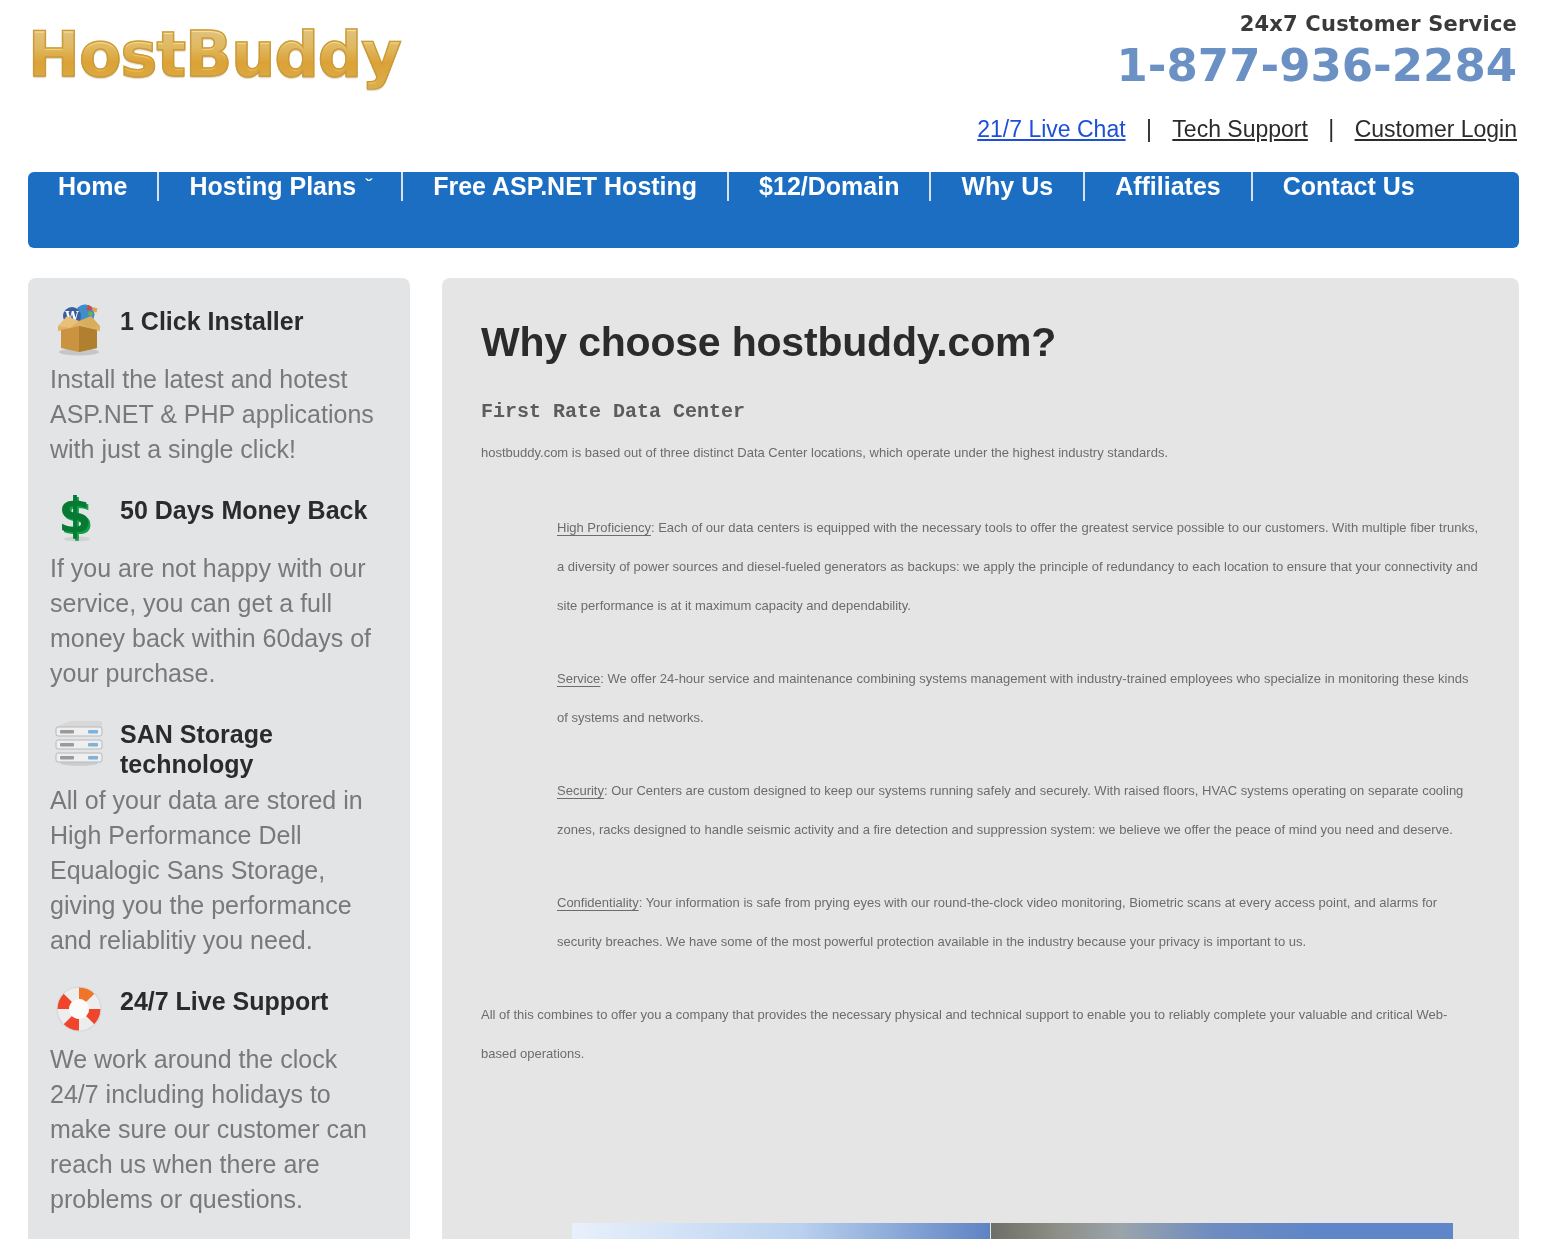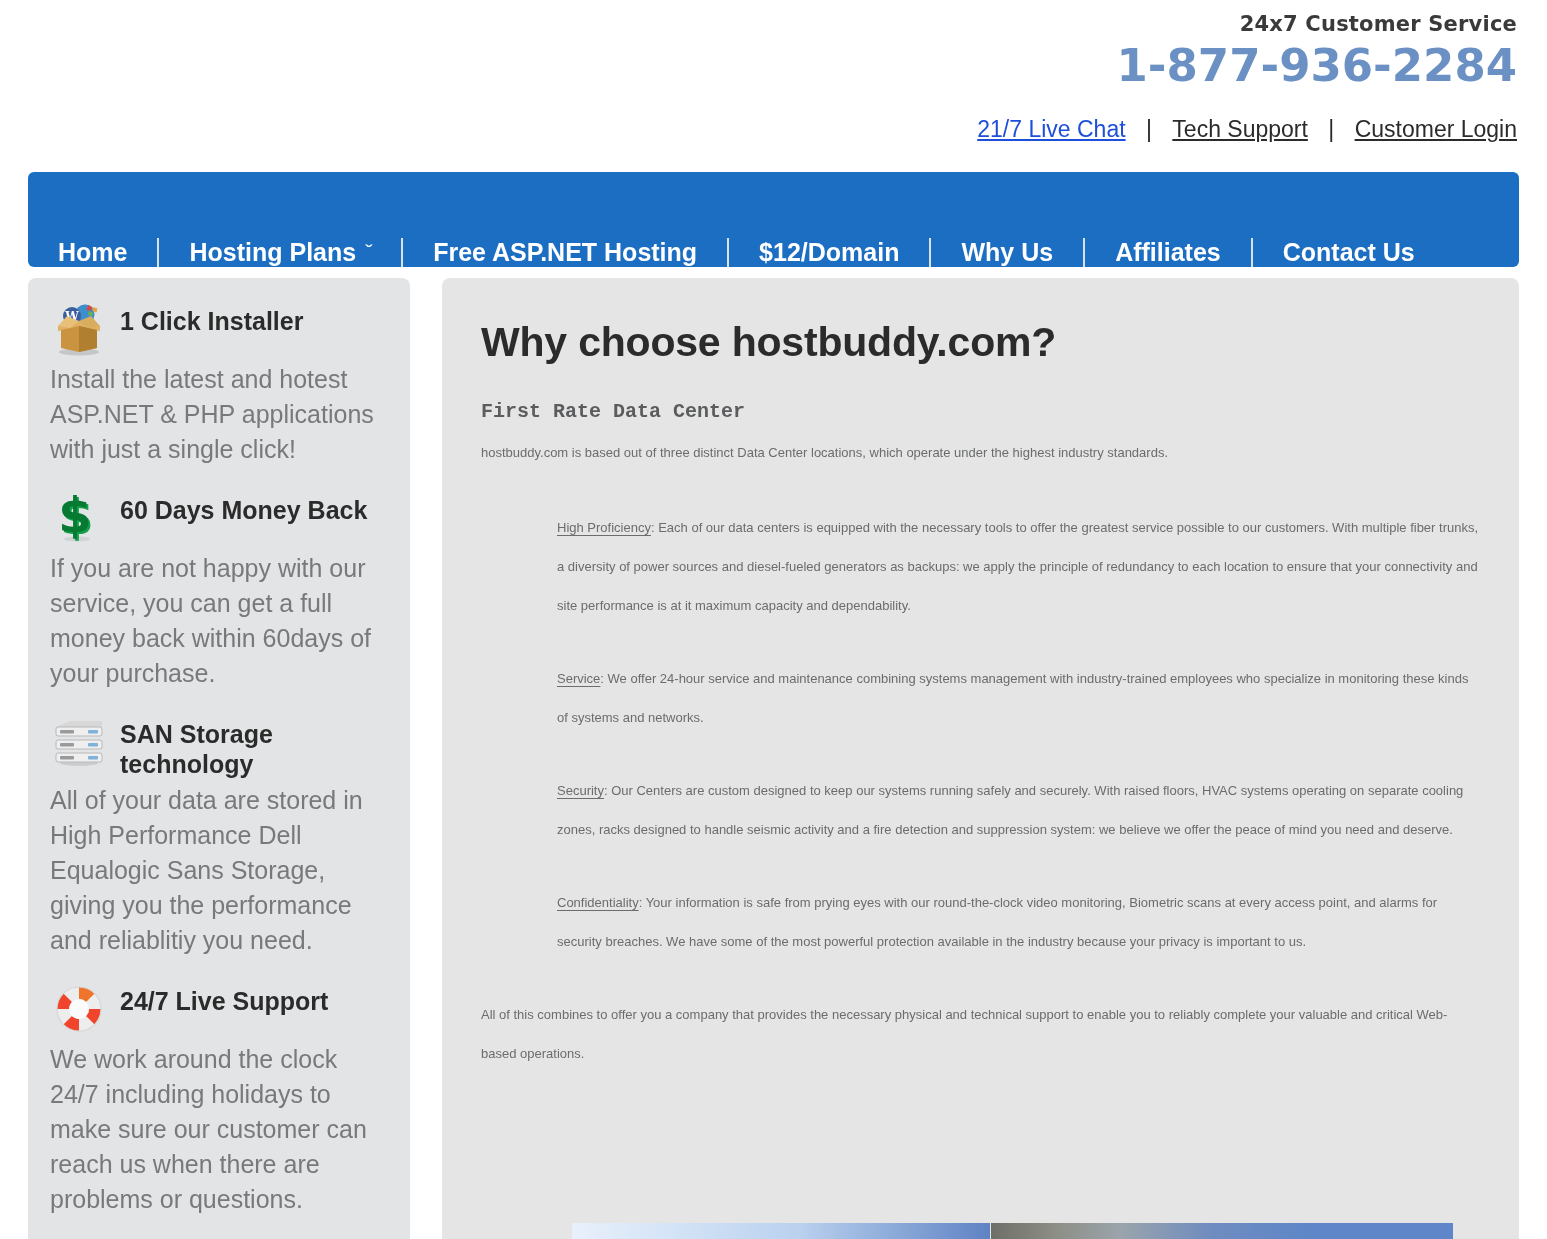--- a/index.html
+++ b/index.html
@@ -95,25 +95,25 @@
     text-decoration: none;
     display: inline-block;
   }
 
   
   .nav {
     position: absolute;
     left: 28px;
     top: 172px;
     width: 1491px;
-    height: 95px;
+    height: 76px;
     background: #1b6ec2;
     border-radius: 6px;
     display: flex;
-    align-items: flex-end;
+    align-items: flex-start;
     box-sizing: border-box;
     overflow: hidden;
   }
   .nav-item {
     display: flex;
     align-items: center;
     justify-content: center;
     color: #ffffff;
     font-family: "Liberation Sans Narrow", "Liberation Sans", sans-serif;
     font-weight: bold;
@@ -253,20 +253,21 @@
     width: 462px;
     background: linear-gradient(90deg, #6d6f68 0%, #8d8f86 14%, #9aa4ab 28%, #6f8cc0 48%, #5e86c8 70%, #5e86c8 100%);
   }
 </style>
 </head>
 <body>
 
 <div class="header">
 
   <div class="logo">
+    <div class="logo-word">HostBuddy</div>
   </div>
 
   <div class="header-right">
     <div class="cs-label">24x7 Customer Service</div>
     <div class="cs-phone">1-877-936-2284</div>
     <div class="header-links">
       <a class="link-chat" href="#"> 21/7 Live Chat</a>
       <span class="sep">|</span>
       <a class="link-dark" href="#">Tech Support</a>
       <span class="sep">|</span>
@@ -330,21 +331,21 @@
 
     <div class="feature">
       <div class="feature-head">
         <div class="feature-icon">
           <svg viewBox="0 0 58 58" width="58" height="58" aria-hidden="true">
             <ellipse cx="27" cy="50" rx="13" ry="2.6" fill="#000" opacity=".08"></ellipse>
             <text x="27" y="45" font-family="'DejaVu Sans',sans-serif" font-size="48" font-weight="bold" fill="#12a04a" text-anchor="middle">$</text>
             <text x="25" y="43" font-family="'DejaVu Sans',sans-serif" font-size="48" font-weight="bold" fill="#067a33" text-anchor="middle">$</text>
           </svg>
         </div>
-        <div class="feature-title">60 Days Money Back</div>
+        <div class="feature-title">50 Days Money Back</div>
       </div>
       <div class="feature-text">If you are not happy with our service, you can get a full money back within 60days of your purchase.</div>
     </div>
 
     <div class="feature">
       <div class="feature-head">
         <div class="feature-icon">
           <svg viewBox="0 0 58 58" width="58" height="58" aria-hidden="true">
             <ellipse cx="29" cy="50" rx="19" ry="3" fill="#000" opacity=".10"></ellipse>
             <g>

